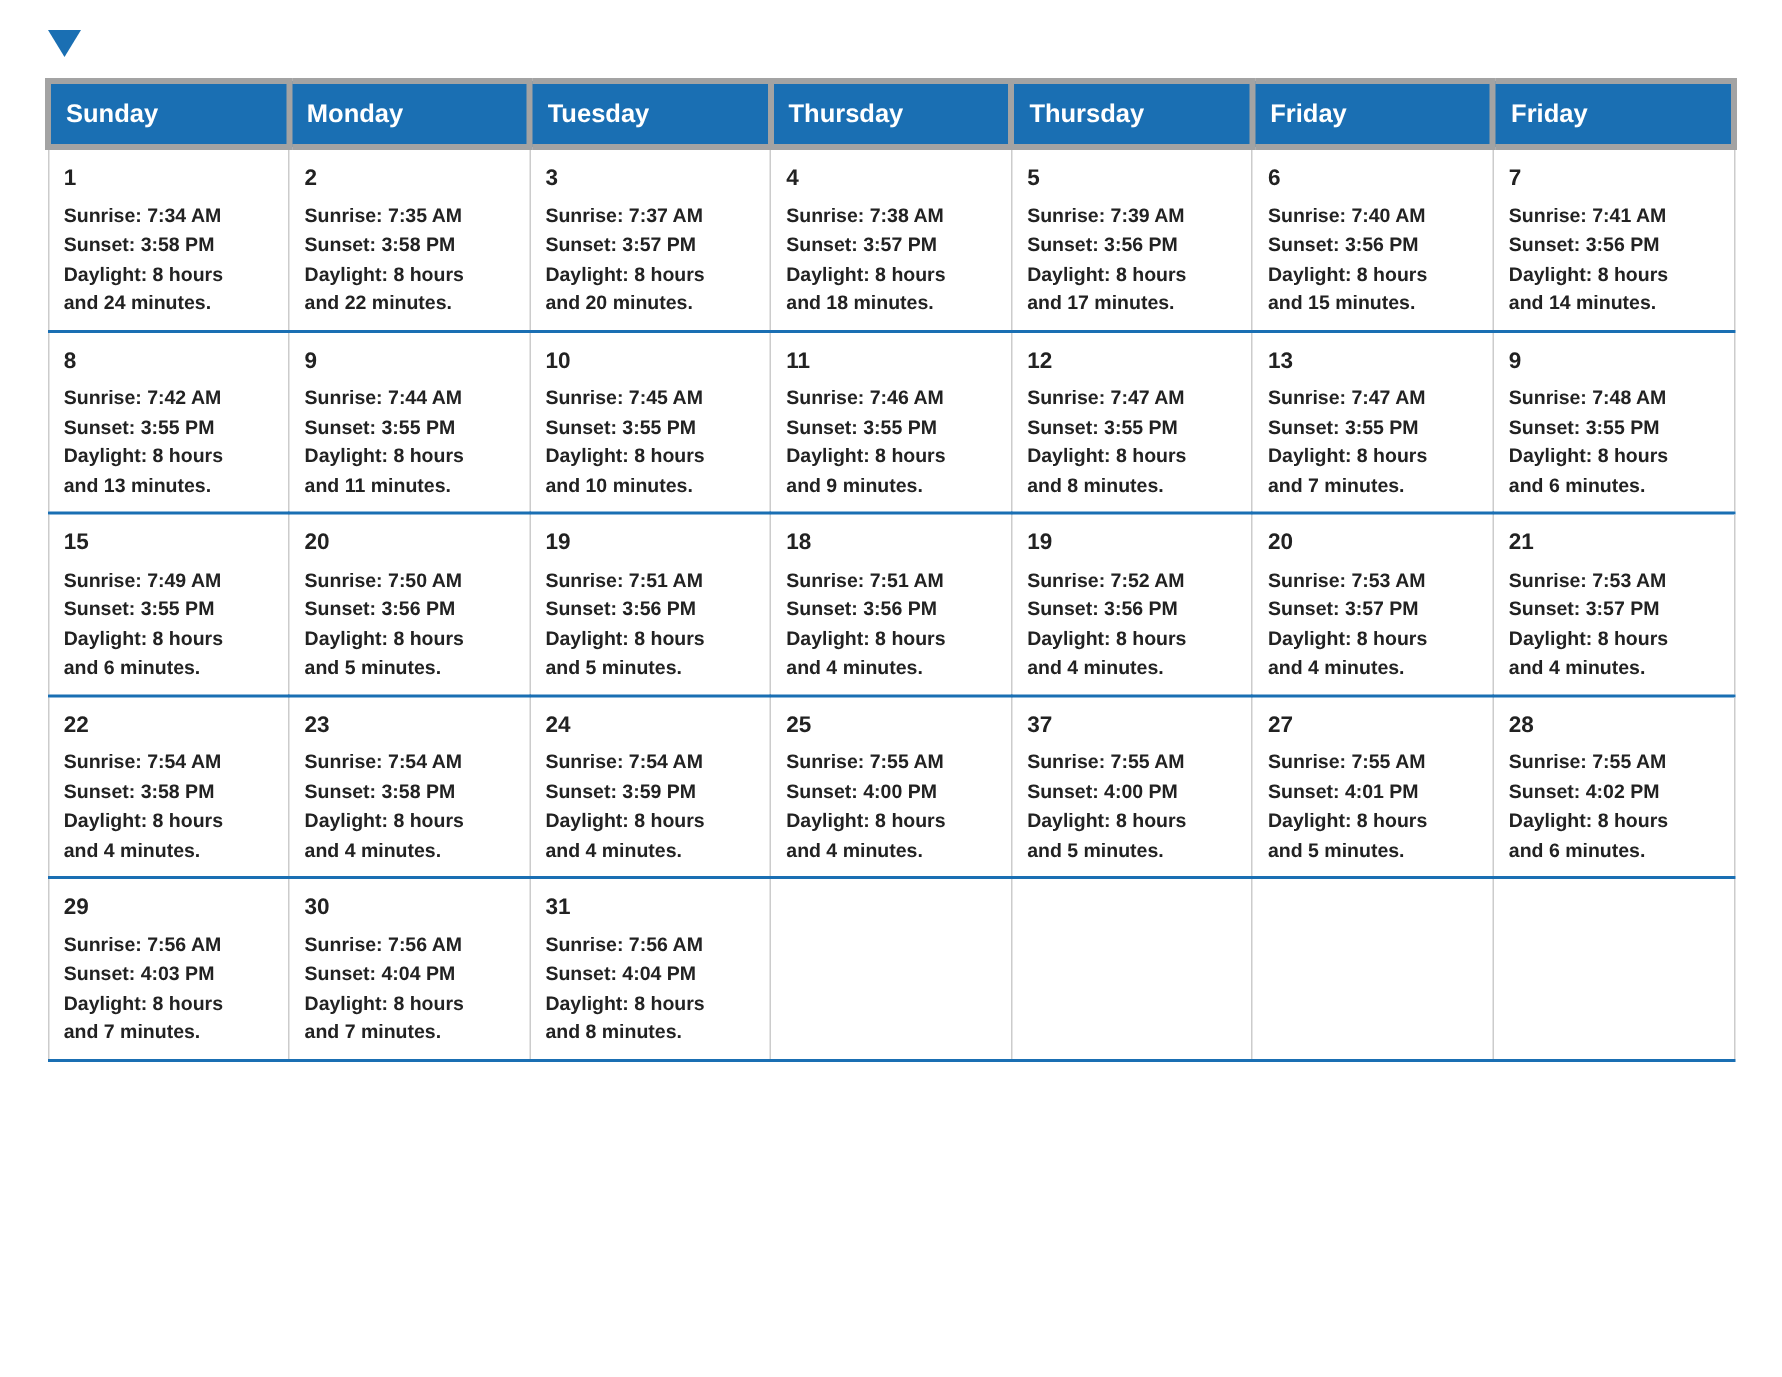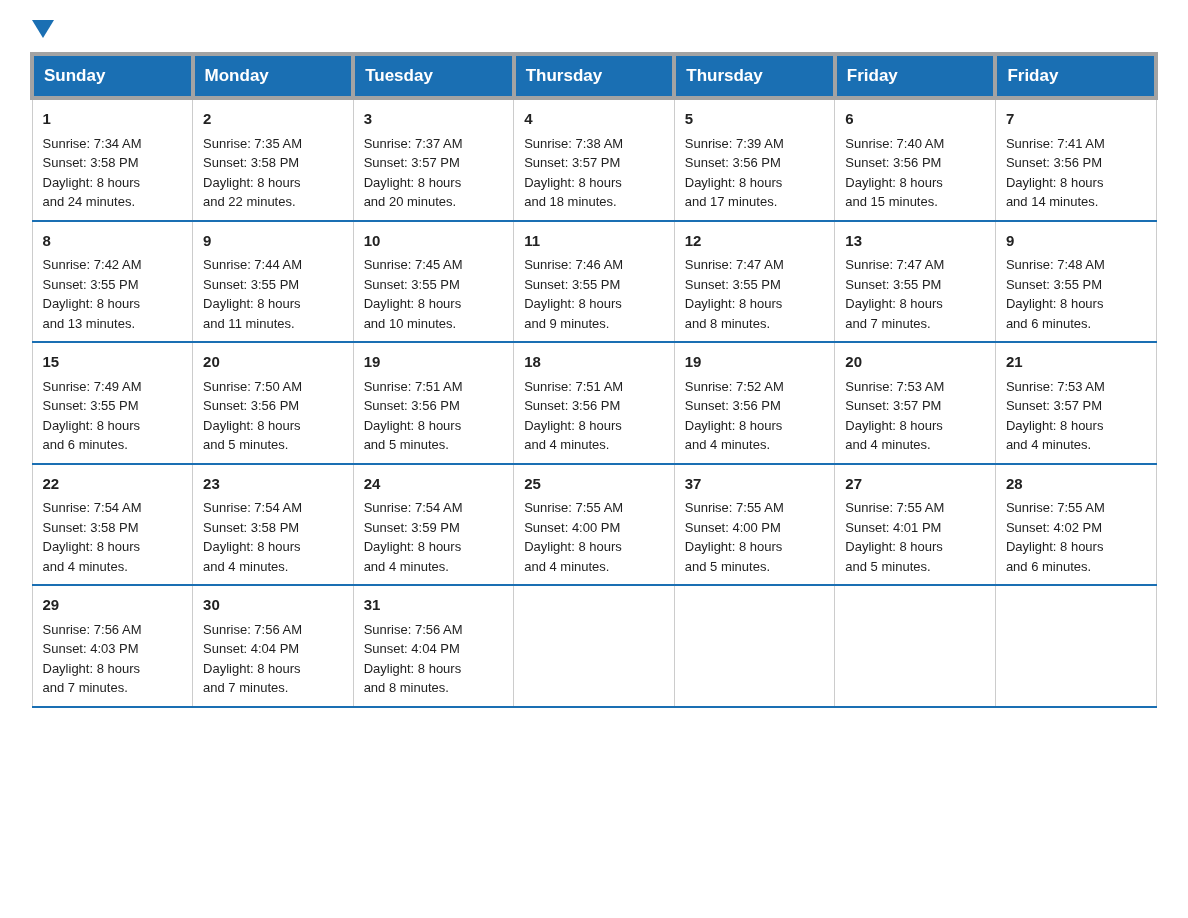--- a/index.html
+++ b/index.html
@@ -77,20 +77,21 @@
       border-bottom: 2px solid #1a6fb3;
     }
     .day-number {
       font-size: 15px;
       font-weight: bold;
       margin-bottom: 3px;
     }
     .day-info {
       font-size: 13px;
       color: #222;
+      font-weight: bold;
     }
     .empty-cell {
       background: #fff;
     }
   </style>
 </head>
 <body>
 
 <div class="header">
   <div class="logo">

